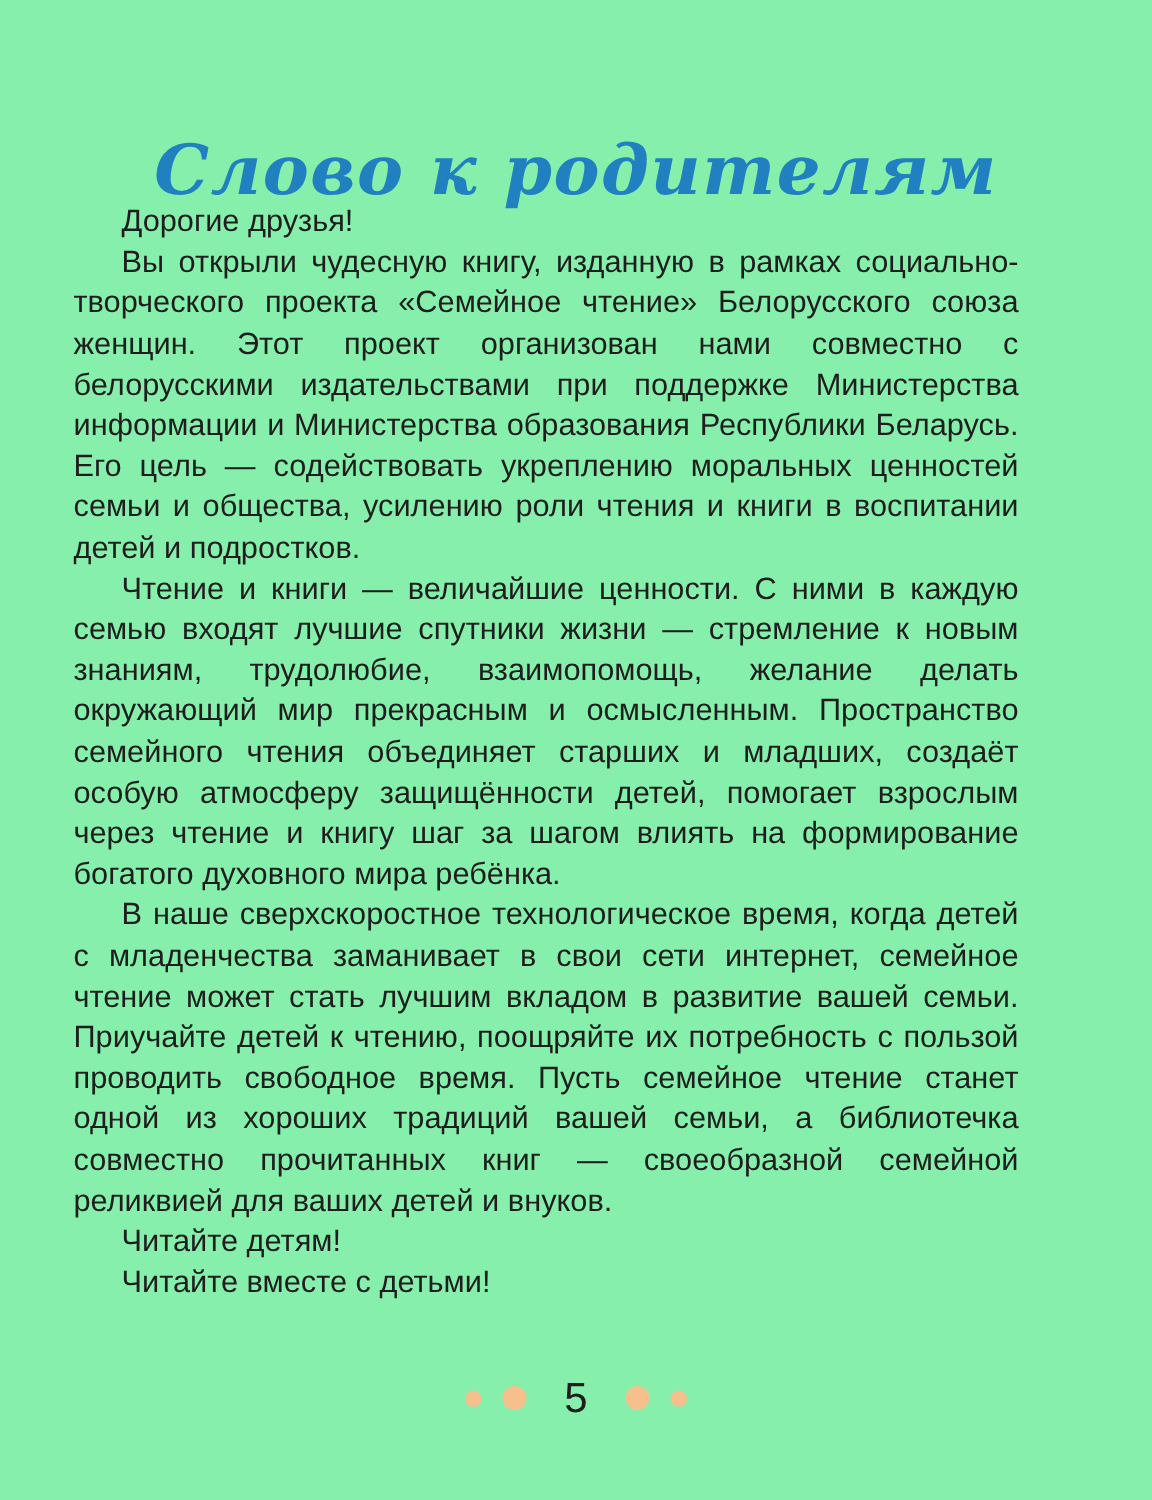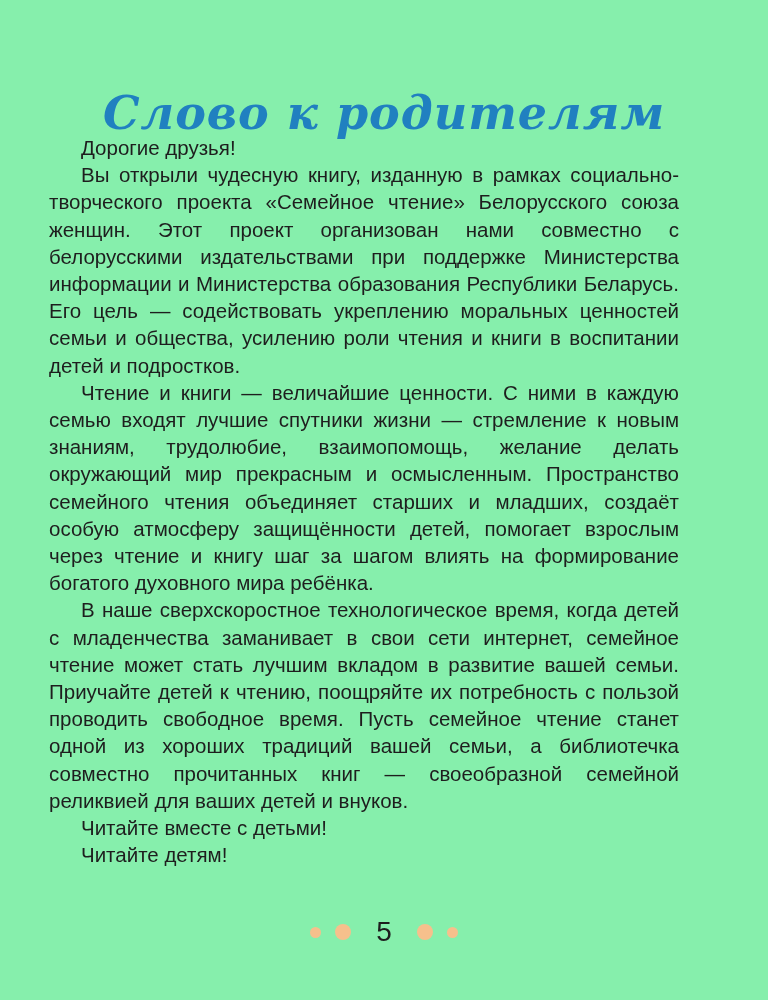--- a/index.html
+++ b/index.html
@@ -78,22 +78,22 @@
 <body>
 
 <div class="page">
   <h1 class="title">Слово к родителям</h1>
 
   <div class="body-text">
     <p class="short">Дорогие друзья!</p>
     <p>Вы открыли чудесную книгу, изданную в рамках социально-творческого проекта «Семейное чтение» Белорусского союза женщин. Этот проект организован нами совместно с белорусскими издательствами при поддержке Министерства информации и Министерства образования Республики Беларусь. Его цель — содействовать укреплению моральных ценностей семьи и общества, усилению роли чтения и книги в воспитании детей и подростков.</p>
     <p>Чтение и книги — величайшие ценности. С ними в каждую семью входят лучшие спутники жизни — стремление к новым знаниям, трудолюбие, взаимопомощь, желание делать окружающий мир прекрасным и осмысленным. Пространство семейного чтения объединяет старших и младших, создаёт особую атмосферу защищённости детей, помогает взрослым через чтение и книгу шаг за шагом влиять на формирование богатого духовного мира ребёнка.</p>
     <p>В наше сверхскоростное технологическое время, когда детей с младенчества заманивает в свои сети интернет, семейное чтение может стать лучшим вкладом в развитие вашей семьи. Приучайте детей к чтению, поощряйте их потребность с пользой проводить свободное время. Пусть семейное чтение станет одной из хороших традиций вашей семьи, а библиотечка совместно прочитанных книг — своеобразной семейной реликвией для ваших детей и внуков.</p>
+    <p class="short">Читайте детям!</p>
     <p class="short">Читайте вместе с детьми!</p>
-    <p class="short">Читайте детям!</p>
   </div>
 
   <div class="footer">
     <span class="dot small" style="margin-right:14px;"></span>
     <span class="dot big"></span>
     <span class="page-number">5</span>
     <span class="dot big" style="margin-right:14px;"></span>
     <span class="dot small"></span>
   </div>
 </div>

